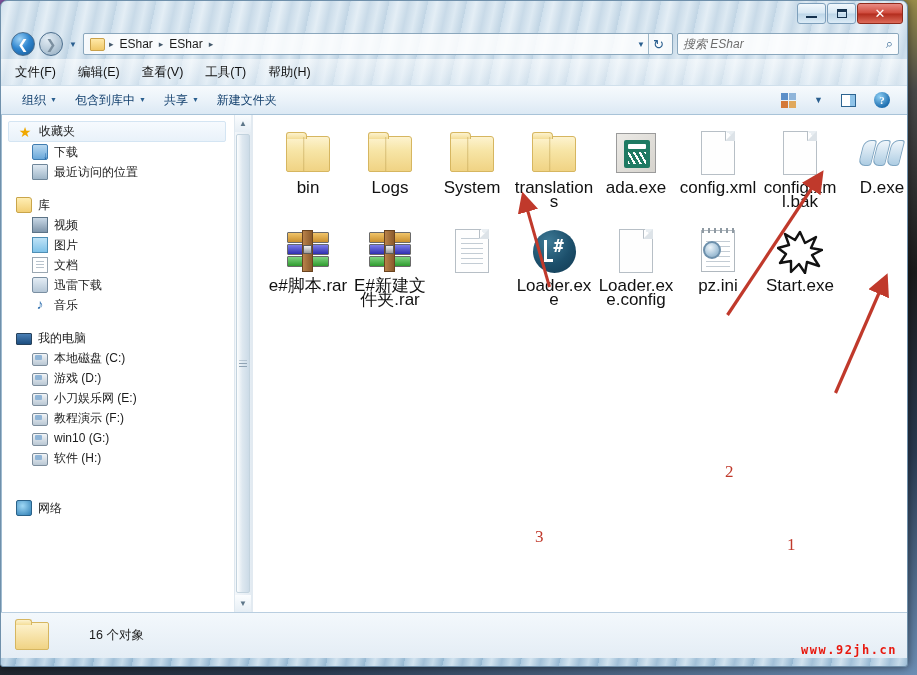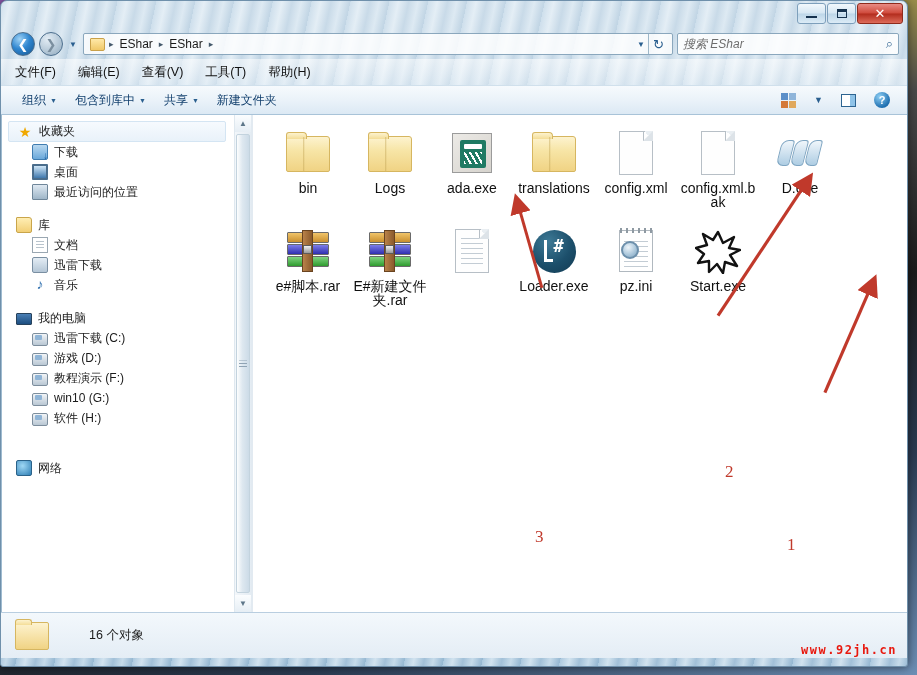--- a/index.html
+++ b/index.html
@@ -115,21 +115,21 @@
 
   
   #cmdbar {
     height: 30px;
     background: linear-gradient(180deg,#f6fafd 0%,#eaf2f9 52%,#dce9f4 100%);
     border-top: 1px solid #d0e0ec;
     border-bottom: 1px solid #a8c3d8;
     display: flex; align-items: center; padding: 0 8px 0 12px;
     font-size: 12px; color: #13406e;
   }
-  .cmditem { display: flex; align-items: center; gap: 4px; padding: 3px 9px; }
+  .cmditem { display: flex; align-items: center; gap: 4px; padding: 3px 9px; font-family: Liberation Serif, serif; }
   .cmdcaret { font-size: 7px; color: #2a5f8f; }
   .cmdspacer { flex: 1; }
   .viewicon { display: grid; grid-template-columns: 7px 7px; grid-gap: 1px; }
   .viewicon i { width: 7px; height: 7px; display: block; }
   .viewicon i:nth-child(1){background:#5b8fc9}
   .viewicon i:nth-child(2){background:#8fb5da}
   .viewicon i:nth-child(3){background:#d4793a}
   .viewicon i:nth-child(4){background:#e0a85c}
   .paneicon {
     width: 15px; height: 13px; border: 1.5px solid #2d6491;
@@ -234,21 +234,21 @@
     z-index: 10;
   }
   .filerow { display: flex; }
   .fileitem {
     width: 82px; margin-right: 0;
     display: flex; flex-direction: column; align-items: center;
     padding-top: 4px;
   }
   .fileicon { width: 48px; height: 48px; position: relative; }
   .filelabel {
-    margin-top: 4px; font-size: 14px; color: #111;
+    margin-top: 4px; font-size: 17px; color: #111;
     text-align: center; line-height: 14px; width: 80px;
     word-break: break-all;
   }
 
   
   .i-folder {
     width: 44px; height: 36px; margin: 7px auto 0;
     background: linear-gradient(180deg,#fdf3cf 0%,#f7e5a6 40%,#f0d384 100%);
     border: 1px solid #d6b660;
     border-radius: 2px 3px 2px 2px;
@@ -550,60 +550,68 @@
 
       <div class="navitem sel">
         <span class="ni ic-star">★</span>
         <span>收藏夹</span>
       </div>
       <div class="navitem lvl2">
         <span class="ni ic-dl"></span>
         <span>下载</span>
       </div>
       <div class="navitem lvl2">
-        <span class="ni ic-desk"></span>
-        <span>桌面</span>
-      </div>
-      <div class="navitem lvl2">
         <span class="ni ic-recent"></span>
         <span>最近访问的位置</span>
       </div>
 
       <div class="navgap"></div>
 
       <div class="navitem">
         <span class="ni ic-lib"></span>
         <span>库</span>
       </div>
       <div class="navitem lvl2">
+        <span class="ni ic-vid"></span>
+        <span>视频</span>
+      </div>
+      <div class="navitem lvl2">
+        <span class="ni ic-pic"></span>
+        <span>图片</span>
+      </div>
+      <div class="navitem lvl2">
         <span class="ni ic-doc"></span>
         <span>文档</span>
       </div>
       <div class="navitem lvl2">
         <span class="ni ic-thunder"></span>
         <span>迅雷下载</span>
       </div>
       <div class="navitem lvl2">
         <span class="ni ic-music">♪</span>
         <span>音乐</span>
       </div>
 
       <div class="navgap"></div>
 
       <div class="navitem">
         <span class="ni ic-pc"></span>
         <span>我的电脑</span>
       </div>
       <div class="navitem lvl2">
         <span class="ni ic-drive"></span>
-        <span>迅雷下载 (C:)</span>
+        <span>本地磁盘 (C:)</span>
       </div>
       <div class="navitem lvl2">
         <span class="ni ic-drive"></span>
         <span>游戏 (D:)</span>
+      </div>
+      <div class="navitem lvl2">
+        <span class="ni ic-drive"></span>
+        <span>小刀娱乐网 (E:)</span>
       </div>
       <div class="navitem lvl2">
         <span class="ni ic-drive"></span>
         <span>教程演示 (F:)</span>
       </div>
       <div class="navitem lvl2">
         <span class="ni ic-drive"></span>
         <span>win10 (G:)</span>
       </div>
       <div class="navitem lvl2">
@@ -641,31 +649,37 @@
           <div class="filelabel">bin</div>
         </div>
         <div class="fileitem">
           <div class="fileicon">
               <div class="i-folder"></div>
             </div>
           <div class="filelabel">Logs</div>
         </div>
         <div class="fileitem">
           <div class="fileicon">
-            <div class="i-ada">
-                <span class="sw"></span>
-              </div>
-          </div>
-          <div class="filelabel">ada.exe</div>
+              <div class="i-folder"></div>
+            </div>
+          <div class="filelabel">System</div>
         </div>
         <div class="fileitem">
           <div class="fileicon">
               <div class="i-folder"></div>
             </div>
           <div class="filelabel">translations</div>
+        </div>
+        <div class="fileitem">
+          <div class="fileicon">
+            <div class="i-ada">
+                <span class="sw"></span>
+              </div>
+          </div>
+          <div class="filelabel">ada.exe</div>
         </div>
         <div class="fileitem">
           <div class="fileicon">
             <div class="i-doc">
                 <span class="fold"></span>
               </div>
           </div>
           <div class="filelabel">config.xml</div>
         </div>
         <div class="fileitem">
@@ -722,20 +736,28 @@
           </div>
         </div>
         <div class="fileitem">
           <div class="fileicon">
             <div class="i-loader">
                 <span class="L"></span>
                 <span class="H">#</span>
               </div>
           </div>
           <div class="filelabel">Loader.exe</div>
+        </div>
+        <div class="fileitem">
+          <div class="fileicon">
+            <div class="i-doc">
+                <span class="fold"></span>
+              </div>
+          </div>
+          <div class="filelabel">Loader.exe.config</div>
         </div>
         <div class="fileitem">
           <div class="fileicon">
             <div class="i-ini">
                 <span class="ring"></span>
                 <span class="lines"></span>
                 <span class="gr"></span>
               </div>
           </div>
           <div class="filelabel">pz.ini</div>

